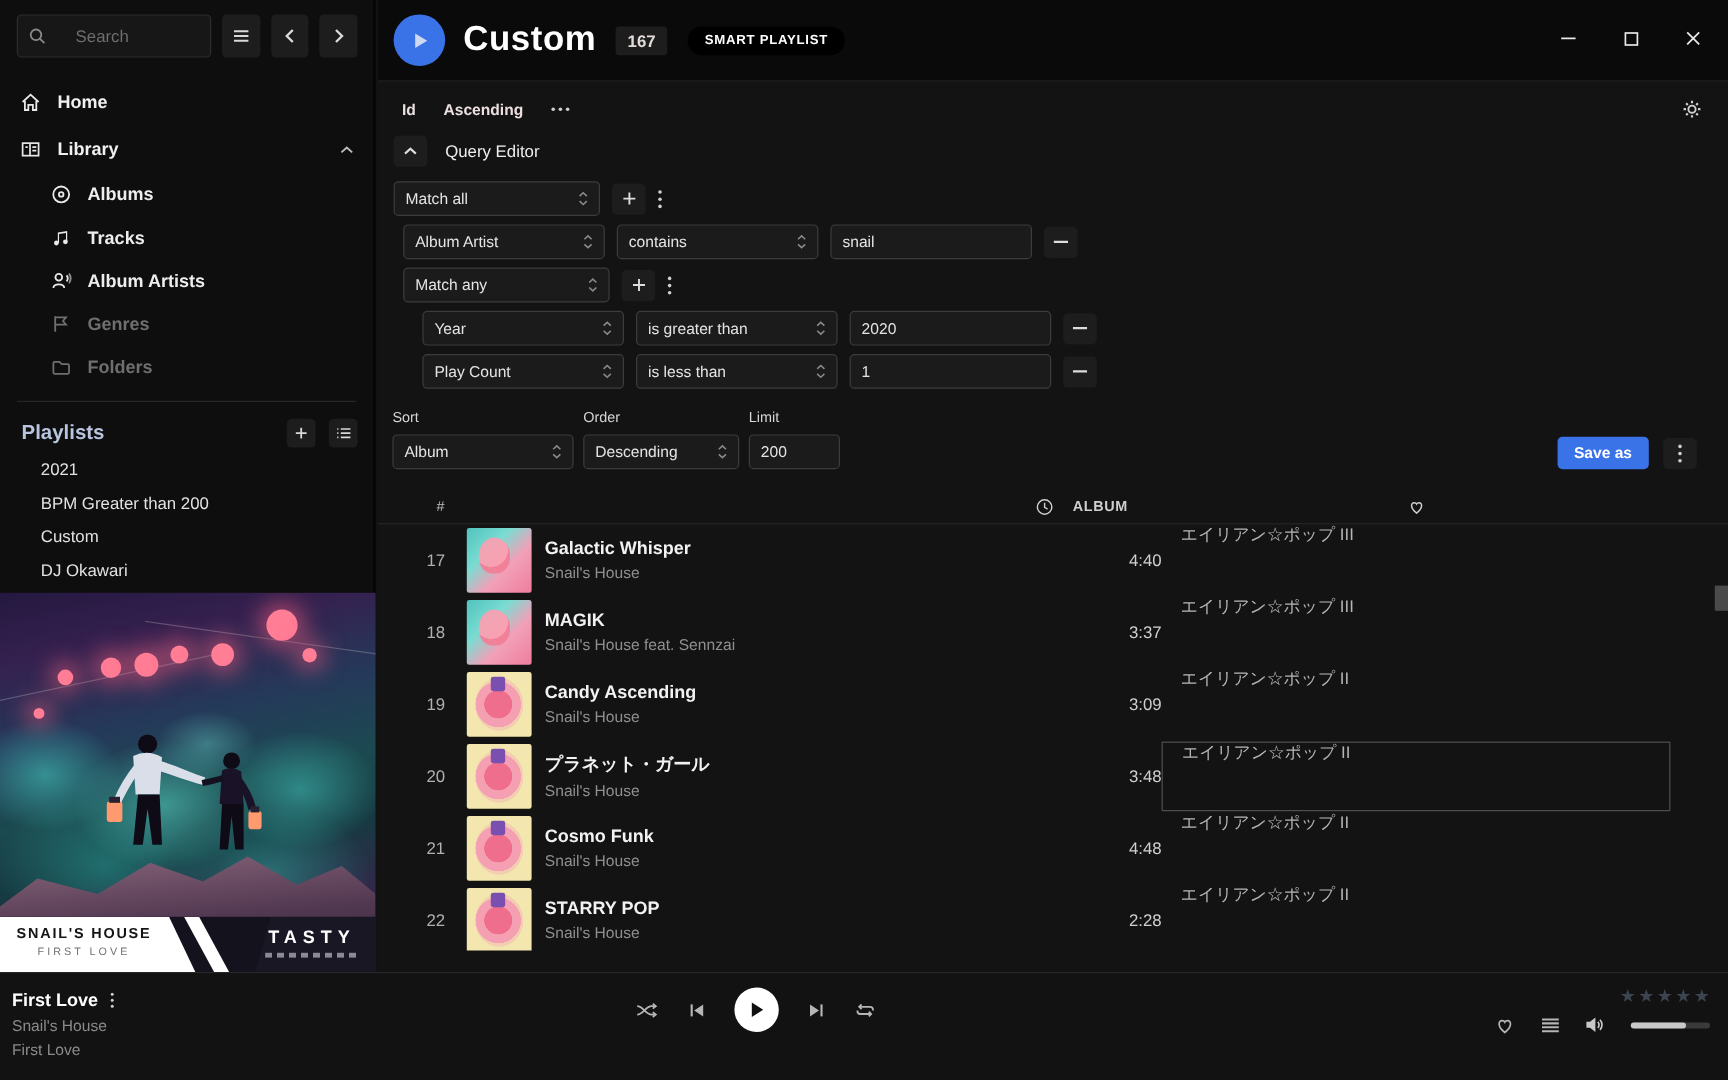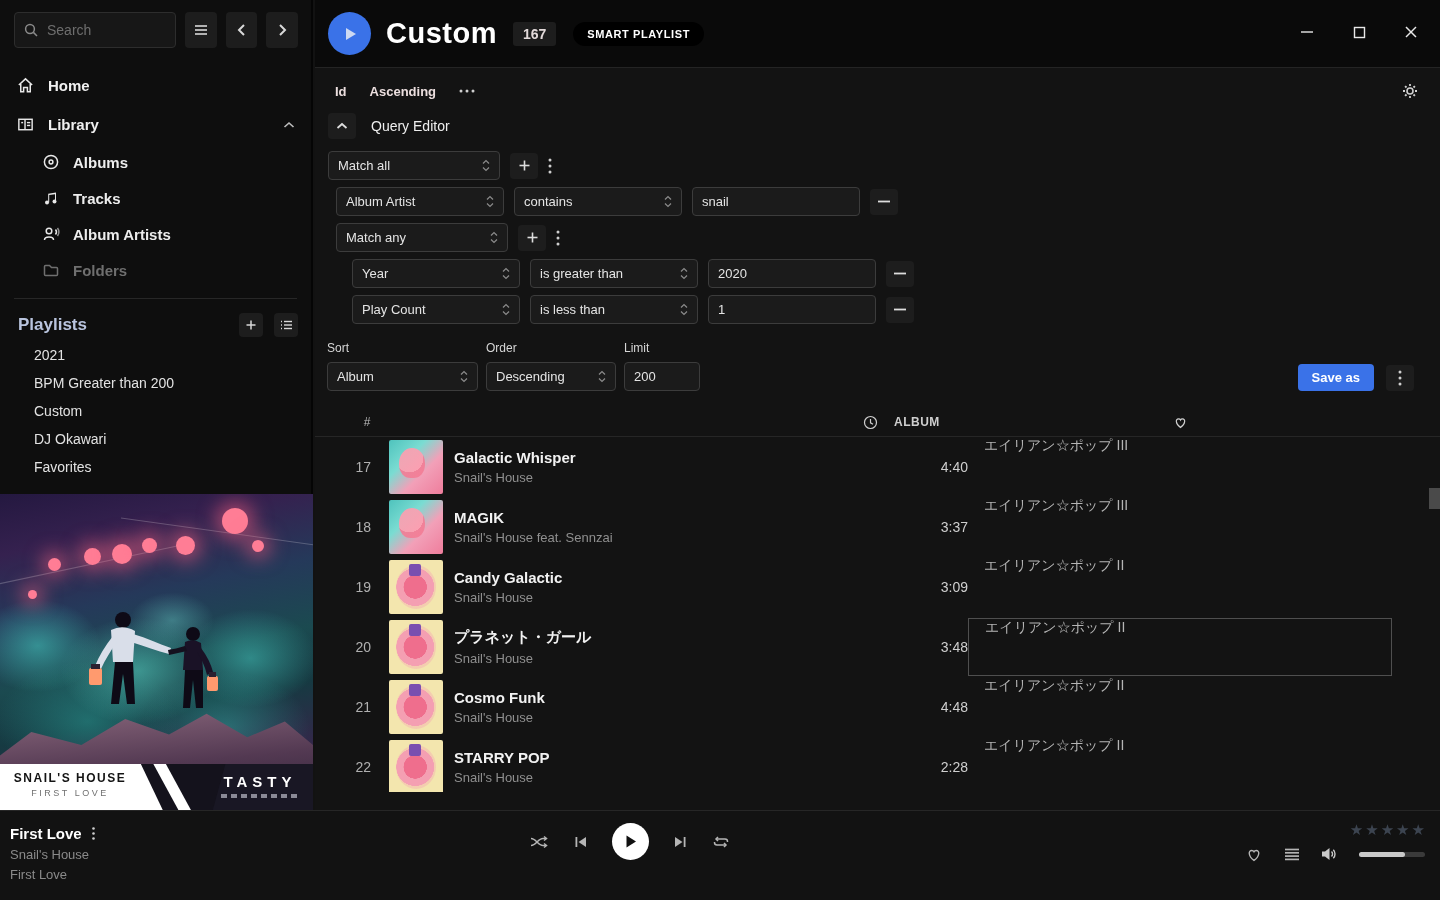--- a/index.html
+++ b/index.html
@@ -4,21 +4,21 @@
 <style>
   :root{ --accent:#3a72e8; }
   *{box-sizing:border-box; margin:0; padding:0;}
   html,body{width:1440px;height:900px;background:#000;}
   body{font-family:"Liberation Sans",sans-serif; color:#e6e6e6; overflow:hidden;}
   .app{position:relative;width:1440px;height:900px;background:#121212;overflow:hidden;}
 
   
   .sidebar{position:absolute;left:0;top:0;width:313px;height:810px;background:#0e0e0e;border-right:2px solid #050505;}
   .sb-top{display:flex;align-items:center;gap:9px;padding:12px 13px 0 14px;}
-  .search-box{display:flex;align-items:center;gap:8px;width:162px;height:36px;background:#171717;border:1px solid #2d2d2d;border-radius:4px;padding:0 8px;}
+  .search-box{display:flex;align-items:center;gap:24px;width:162px;height:36px;background:#171717;border:1px solid #2d2d2d;border-radius:4px;padding:0 8px;}
   .search-box input{flex:1;min-width:0;background:transparent;border:none;outline:none;color:#ddd;font-size:14px;font-family:"Liberation Sans",sans-serif;}
   .search-box input::placeholder{color:#6e6e6e;}
   .sq-btn{width:32px;height:36px;background:#1d1d1d;border:none;border-radius:4px;display:flex;align-items:center;justify-content:center;color:#d9d9d9;cursor:pointer;}
   .nav{margin-top:18px;}
   .nav-item{display:flex;align-items:center;gap:13px;padding:10px 16px;font-weight:bold;font-size:15px;color:#f0f0f0;cursor:pointer;}
   .nav-item .grow{flex:1;}
   .sub-item{display:flex;align-items:center;gap:13px;padding:9px 16px 9px 42px;font-weight:bold;font-size:15px;color:#ededed;cursor:pointer;}
   .sub-item.dim{color:#6f6f6f;}
   .sb-divider{height:1px;background:#272727;margin:10px 14px 0 14px;}
   .pl-header{display:flex;align-items:center;padding:14px 13px 4px 18px;}
@@ -224,20 +224,29 @@
       <div class="sub-item">
         <span>
           <svg width="18" height="18" viewBox="0 0 18 18" fill="none" stroke="#e8e8e8" stroke-width="1.5">
               <circle cx="7" cy="6" r="2.8"></circle>
               <path d="M2.5 15 C2.5 11 11.5 11 11.5 15"></path>
               <path d="M13.5 4.5 a4 4 0 0 1 0 5"></path>
               <path d="M15.5 3 a7 7 0 0 1 0 8" opacity=".6"></path>
             </svg>
         </span>
         <span>Album Artists</span>
+      </div>
+      <div class="sub-item dim">
+        <span>
+          <svg width="18" height="18" viewBox="0 0 18 18" fill="none" stroke="#6f6f6f" stroke-width="1.5">
+              <line x1="4" y1="2.5" x2="4" y2="15.5"></line>
+              <path d="M4 3.5 H13 L10.5 6.5 L13 9.5 H4"></path>
+            </svg>
+        </span>
+        <span>Genres</span>
       </div>
       <div class="sub-item dim">
         <span>
           <svg width="18" height="18" viewBox="0 0 18 18" fill="none" stroke="#6f6f6f" stroke-width="1.5">
               <path d="M2.5 5.5 a1 1 0 0 1 1-1 h4 l2 2 h5 a1 1 0 0 1 1 1 v6 a1 1 0 0 1 -1 1 h-11 a1 1 0 0 1 -1 -1 z"></path>
             </svg>
         </span>
         <span>Folders</span>
       </div>
     </div>
@@ -637,21 +646,21 @@
           <div class="album-cell">
               <span class="r-album">エイリアン☆ポップ III</span>
             </div>
           <div></div>
         </div>
 
         <div class="t-grid t-row">
           <div class="r-num">19</div>
           <div class="thumb art-b"></div>
           <div class="r-titlewrap">
-            <div class="r-title">Candy Galactic</div>
+            <div class="r-title">Candy Ascending</div>
             <div class="r-artist">Snail's House</div>
           </div>
           <div class="r-dur">3:09</div>
           <div class="album-cell">
               <span class="r-album">エイリアン☆ポップ II</span>
             </div>
           <div></div>
         </div>
 
         <div class="t-grid t-row">

